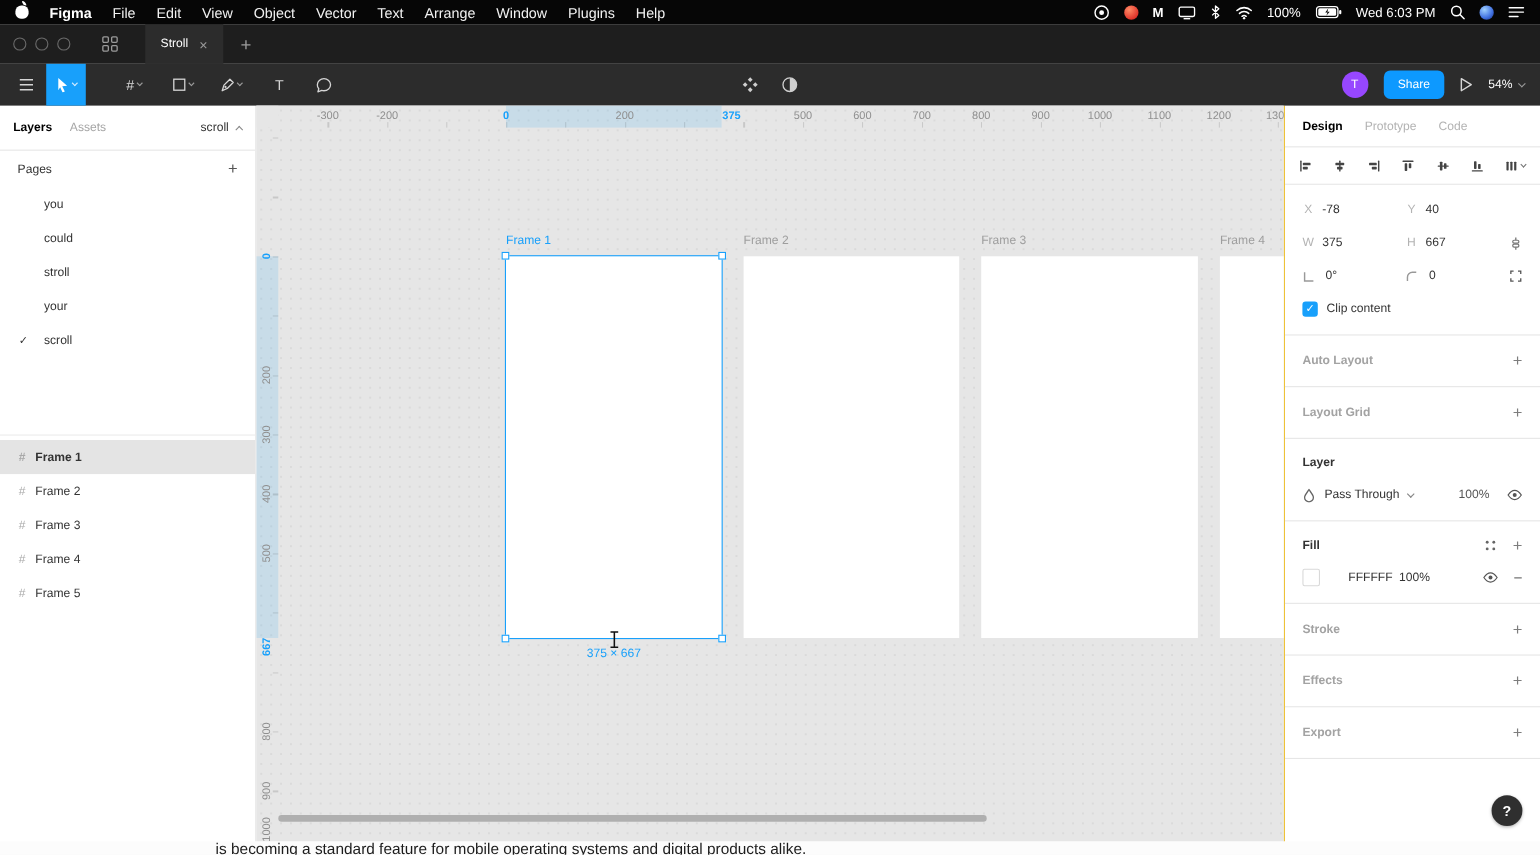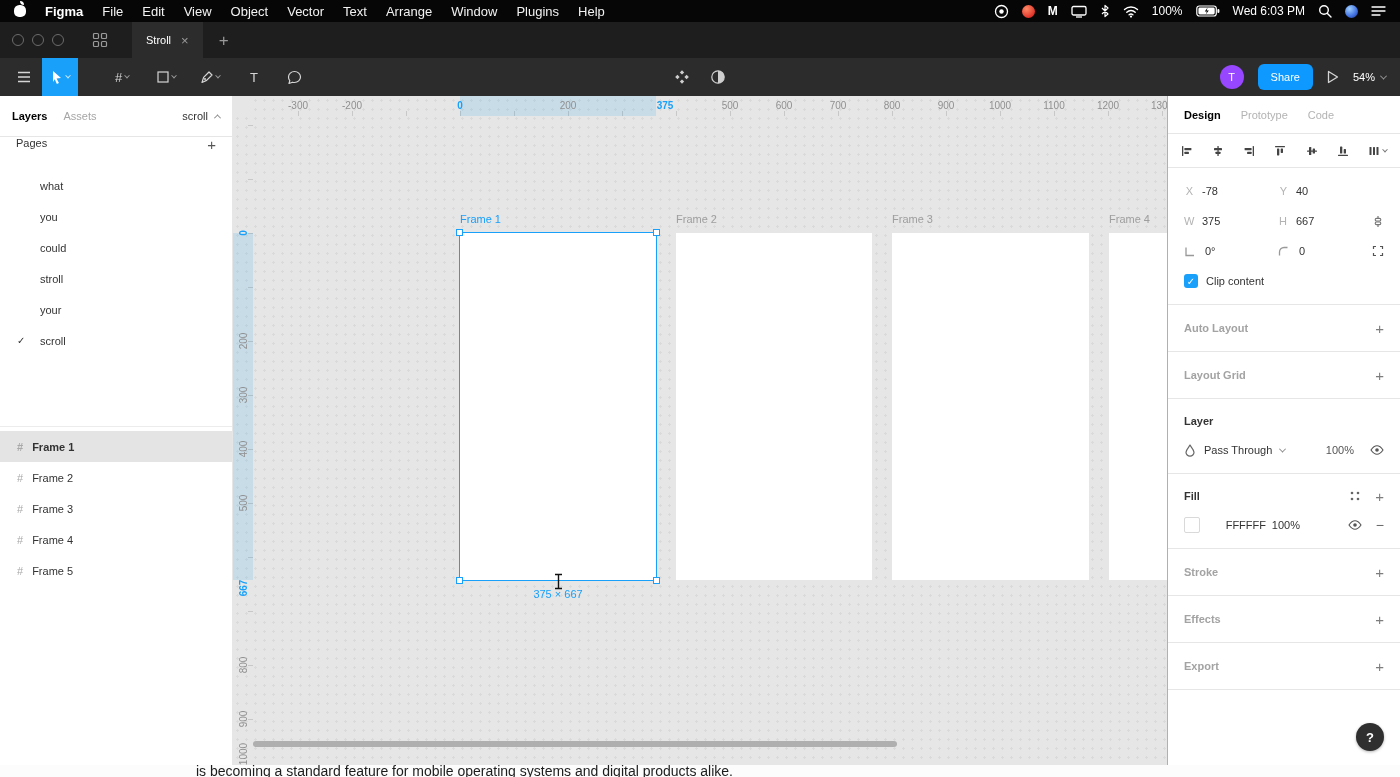--- a/index.html
+++ b/index.html
@@ -56,21 +56,21 @@
   
   .main { flex:1; display:flex; min-height:0; }
 
   
   .sidebar { flex:0 0 233px; width:233px; background:#fff; border-right:1px solid #e6e6e6; font-size:11px; color:#333; overflow:hidden; }
   .sb-header { height:41px; display:flex; align-items:center; gap:16px; padding:0 12px; border-bottom:1px solid #e6e6e6; }
   .sb-tab.active { color:#000; font-weight:bold; }
   .sb-tab.inactive { color:#a6a6a6; }
   .sb-pageselect { margin-left:auto; display:flex; align-items:center; gap:7px; color:#333; }
   .sb-pageselect .cv { color:#888; }
-  .sb-pages-head { height:33px; display:flex; align-items:flex-start; padding:0 16px; color:#333; }
+  .sb-pages-head { height:33px; display:flex; align-items:center; padding:0 16px; color:#333; }
   .sb-plus { margin-left:auto; font-size:15px; color:#555; line-height:1; }
   .sb-row { height:31px; display:flex; align-items:center; padding-left:40px; position:relative; color:#333; }
   .sb-row .check { position:absolute; left:17px; color:#333; font-size:10px; }
   .sb-layers { margin-top:70px; border-top:1px solid #ececec; padding-top:4px; }
   .layer-row { height:31px; display:flex; align-items:center; gap:9px; padding-left:17px; }
   .layer-row.selected { background:#e4e4e4; font-weight:bold; }
   .layer-hash { color:#a9a9a9; font-size:11px; }
 
   
   .canvas { flex:1; position:relative; background:#e6e6e6; overflow:hidden;
@@ -325,23 +325,20 @@
         <span class="sb-pageselect">
           <span>scroll</span>
           <span class="cv up"></span>
         </span>
       </div>
       <div class="sb-pages-head">
         <span>Pages</span>
         <span class="sb-plus">+</span>
       </div>
       <div class="sb-row">
-          <span>what</span>
-        </div>
-      <div class="sb-row">
           <span>you</span>
         </div>
       <div class="sb-row">
           <span>could</span>
         </div>
       <div class="sb-row">
           <span>stroll</span>
         </div>
       <div class="sb-row">
           <span>your</span>

